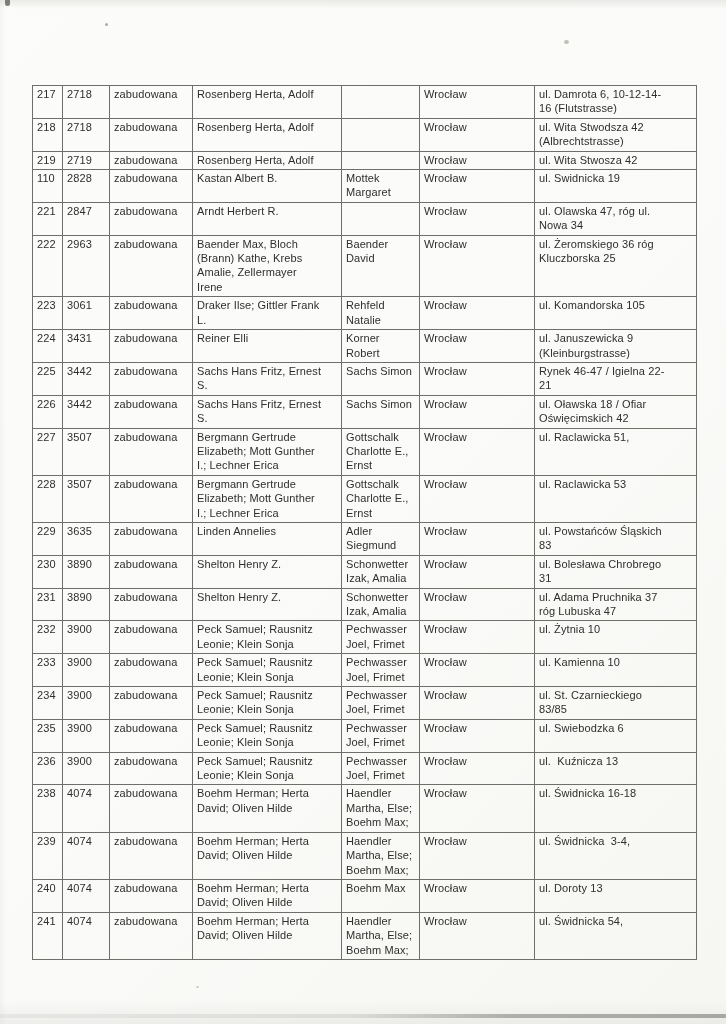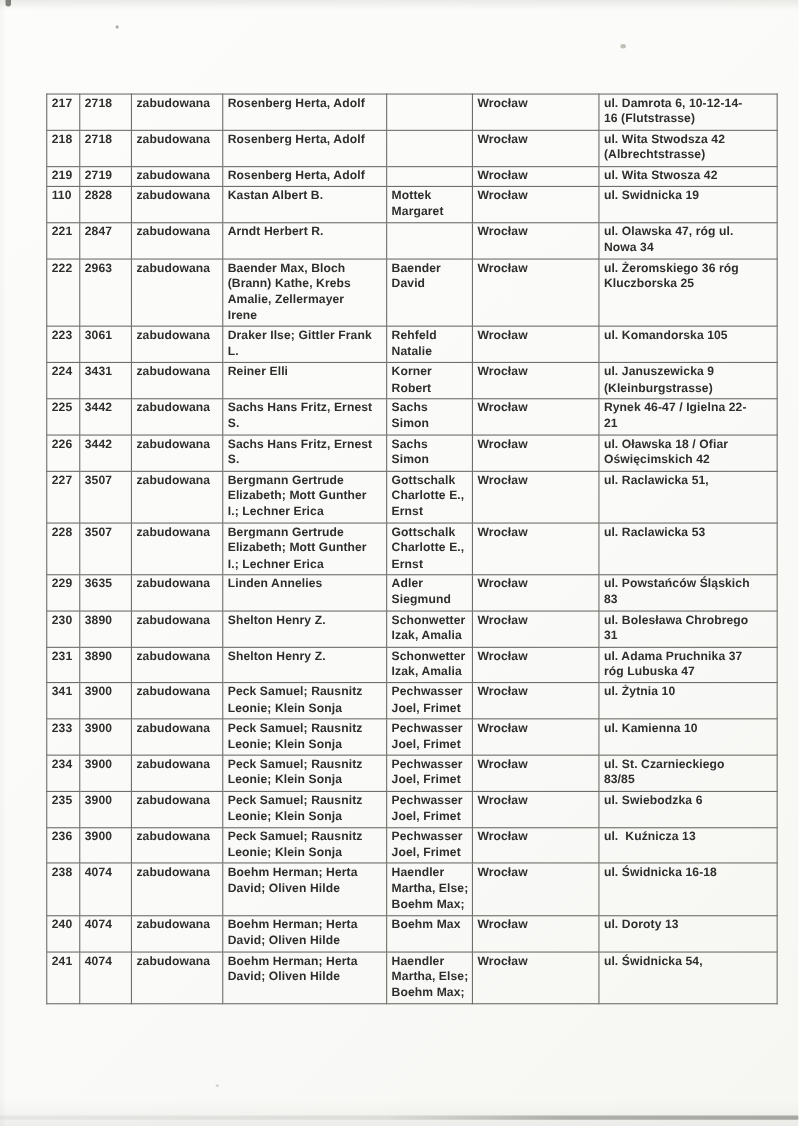--- a/index.html
+++ b/index.html
@@ -38,26 +38,25 @@
       rgba(95,95,90,0.50) 100%);
     border-radius: 1px;
   }
   .bottom-haze {
     position: absolute;
     left: 0; top: 1000px; width: 726px; height: 24px;
     background: linear-gradient(180deg, rgba(150,150,145,0) 0%, rgba(150,150,145,0.12) 100%);
   }
   table.records {
     position: absolute;
-    left: 42px;
+    left: 32px;
     top: 85px;
     border-collapse: collapse;
     table-layout: fixed;
     width: 664px;
-    font-weight: bold;
   }
   table.records td {
     border: 1px solid #6e6e6a;
     vertical-align: top;
     padding: 1px 3px 2px 4px;
     font-size: 11px;
     line-height: 14.4px;
     color: #2e2e2c;
     white-space: pre-wrap;
     word-wrap: break-word;
@@ -261,21 +260,21 @@
     <td class="c-status">zabudowana</td>
     <td class="c-owners">Shelton Henry Z.</td>
     <td class="c-claimants">Schonwetter
 Izak, Amalia</td>
     <td class="c-city">Wrocław</td>
     <td class="c-address">ul. Adama Pruchnika 37
 róg Lubuska 47</td>
   </tr>
 
   <tr>
-    <td class="c-no">341</td>
+    <td class="c-no">232</td>
     <td class="c-lot">3900</td>
     <td class="c-status">zabudowana</td>
     <td class="c-owners">Peck Samuel; Rausnitz
 Leonie; Klein Sonja</td>
     <td class="c-claimants">Pechwasser
 Joel, Frimet</td>
     <td class="c-city">Wrocław</td>
     <td class="c-address">ul. Żytnia 10</td>
   </tr>
 
@@ -335,42 +334,54 @@
     <td class="c-status">zabudowana</td>
     <td class="c-owners">Boehm Herman; Herta
 David; Oliven Hilde</td>
     <td class="c-claimants">Haendler
 Martha, Else;
 Boehm Max;</td>
     <td class="c-city">Wrocław</td>
     <td class="c-address">ul. Świdnicka 16-18</td>
   </tr>
 
-
-  <tr>
-    <td class="c-no">240</td>
-    <td class="c-lot">4074</td>
-    <td class="c-status">zabudowana</td>
-    <td class="c-owners">Boehm Herman; Herta
-David; Oliven Hilde</td>
-    <td class="c-claimants">Boehm Max</td>
-    <td class="c-city">Wrocław</td>
-    <td class="c-address">ul. Doroty 13</td>
-  </tr>
-
-  <tr>
-    <td class="c-no">241</td>
+  <tr>
+    <td class="c-no">239</td>
     <td class="c-lot">4074</td>
     <td class="c-status">zabudowana</td>
     <td class="c-owners">Boehm Herman; Herta
 David; Oliven Hilde</td>
     <td class="c-claimants">Haendler
 Martha, Else;
 Boehm Max;</td>
     <td class="c-city">Wrocław</td>
+    <td class="c-address">ul. Świdnicka  3-4,</td>
+  </tr>
+
+  <tr>
+    <td class="c-no">240</td>
+    <td class="c-lot">4074</td>
+    <td class="c-status">zabudowana</td>
+    <td class="c-owners">Boehm Herman; Herta
+David; Oliven Hilde</td>
+    <td class="c-claimants">Boehm Max</td>
+    <td class="c-city">Wrocław</td>
+    <td class="c-address">ul. Doroty 13</td>
+  </tr>
+
+  <tr>
+    <td class="c-no">241</td>
+    <td class="c-lot">4074</td>
+    <td class="c-status">zabudowana</td>
+    <td class="c-owners">Boehm Herman; Herta
+David; Oliven Hilde</td>
+    <td class="c-claimants">Haendler
+Martha, Else;
+Boehm Max;</td>
+    <td class="c-city">Wrocław</td>
     <td class="c-address">ul. Świdnicka 54,</td>
   </tr>
 </tbody>
   </table>
 
   <div class="bottom-haze"></div>
   <div class="bottom-shadow"></div>
 </div>
 
 </body></html>

